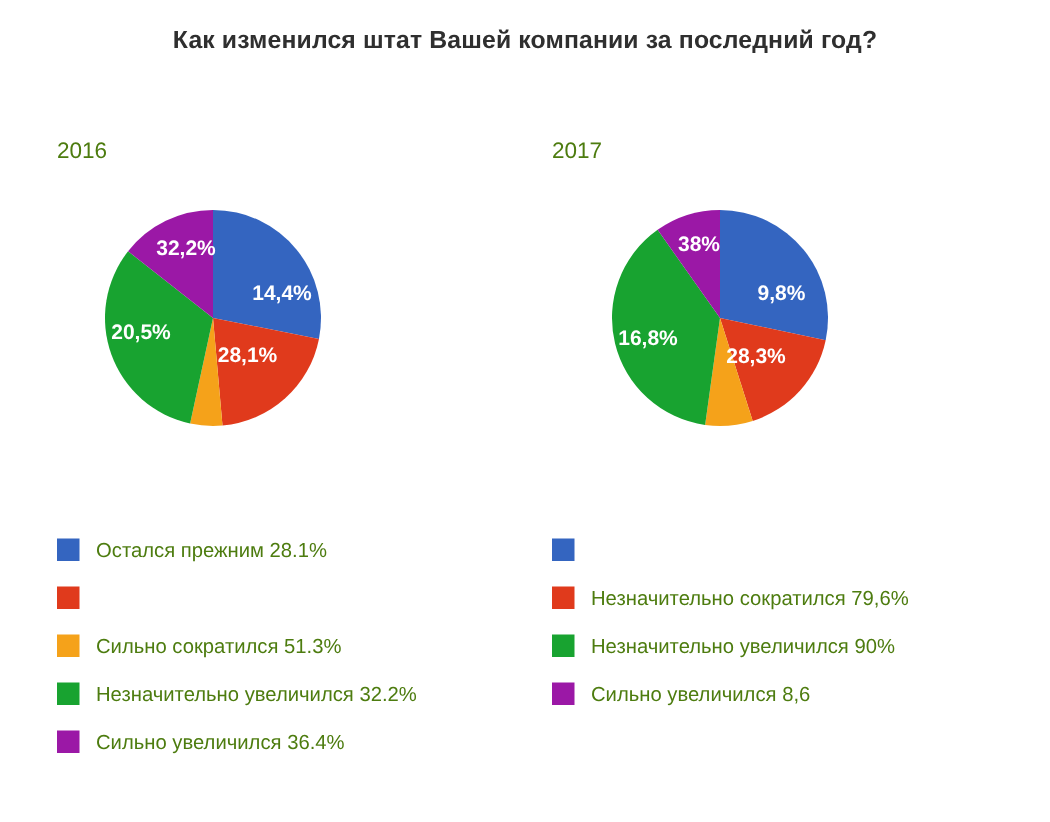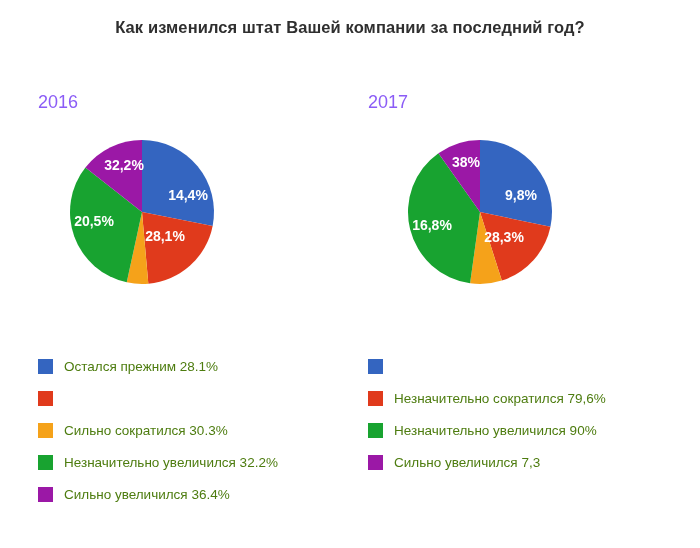--- a/index.html
+++ b/index.html
@@ -30,22 +30,22 @@
     position: absolute;
     top: 92px;
   }
   #panel-2016 { left: 30px; width: 330px; }
   #panel-2017 { left: 360px; width: 330px; }
 
   .panel-year {
     position: absolute;
     top: 0;
     left: 8px;
-    font-size: 18px;
-    color: #8b5cf6;
+    font-size: 15px;
+    color: #4d7c0f;
   }
 
   .pie-wrap {
     position: absolute;
     top: 30px;
   }
   #pie-wrap-2016 { left: 22px; }
   #pie-wrap-2017 { left: 30px; }
 
   .pie-svg { display: block; }
@@ -112,21 +112,21 @@
   <div class="legend">
     <div class="legend-row">
       <span class="legend-swatch" style="background:#3465c0"></span>
       <span class="legend-text">Остался прежним 28.1%</span>
     </div>
     <div class="legend-row">
       <span class="legend-swatch" style="background:#e03a1c"></span>
     </div>
     <div class="legend-row">
       <span class="legend-swatch" style="background:#f5a21a"></span>
-      <span class="legend-text">Сильно сократился 30.3%</span>
+      <span class="legend-text">Сильно сократился 51.3%</span>
     </div>
     <div class="legend-row">
       <span class="legend-swatch" style="background:#18a330"></span>
       <span class="legend-text">Незначительно увеличился 32.2%</span>
     </div>
     <div class="legend-row">
       <span class="legend-swatch" style="background:#9b18a6"></span>
       <span class="legend-text">Сильно увеличился 36.4%</span>
     </div>
   </div>
@@ -163,16 +163,16 @@
     <div class="legend-row">
       <span class="legend-swatch" style="background:#e03a1c"></span>
       <span class="legend-text">Незначительно сократился 79,6%</span>
     </div>
     <div class="legend-row">
       <span class="legend-swatch" style="background:#18a330"></span>
       <span class="legend-text">Незначительно увеличился 90%</span>
     </div>
     <div class="legend-row">
       <span class="legend-swatch" style="background:#9b18a6"></span>
-      <span class="legend-text">Сильно увеличился 7,3</span>
+      <span class="legend-text">Сильно увеличился 8,6</span>
     </div>
   </div>
 </div>
 
 </body></html>

